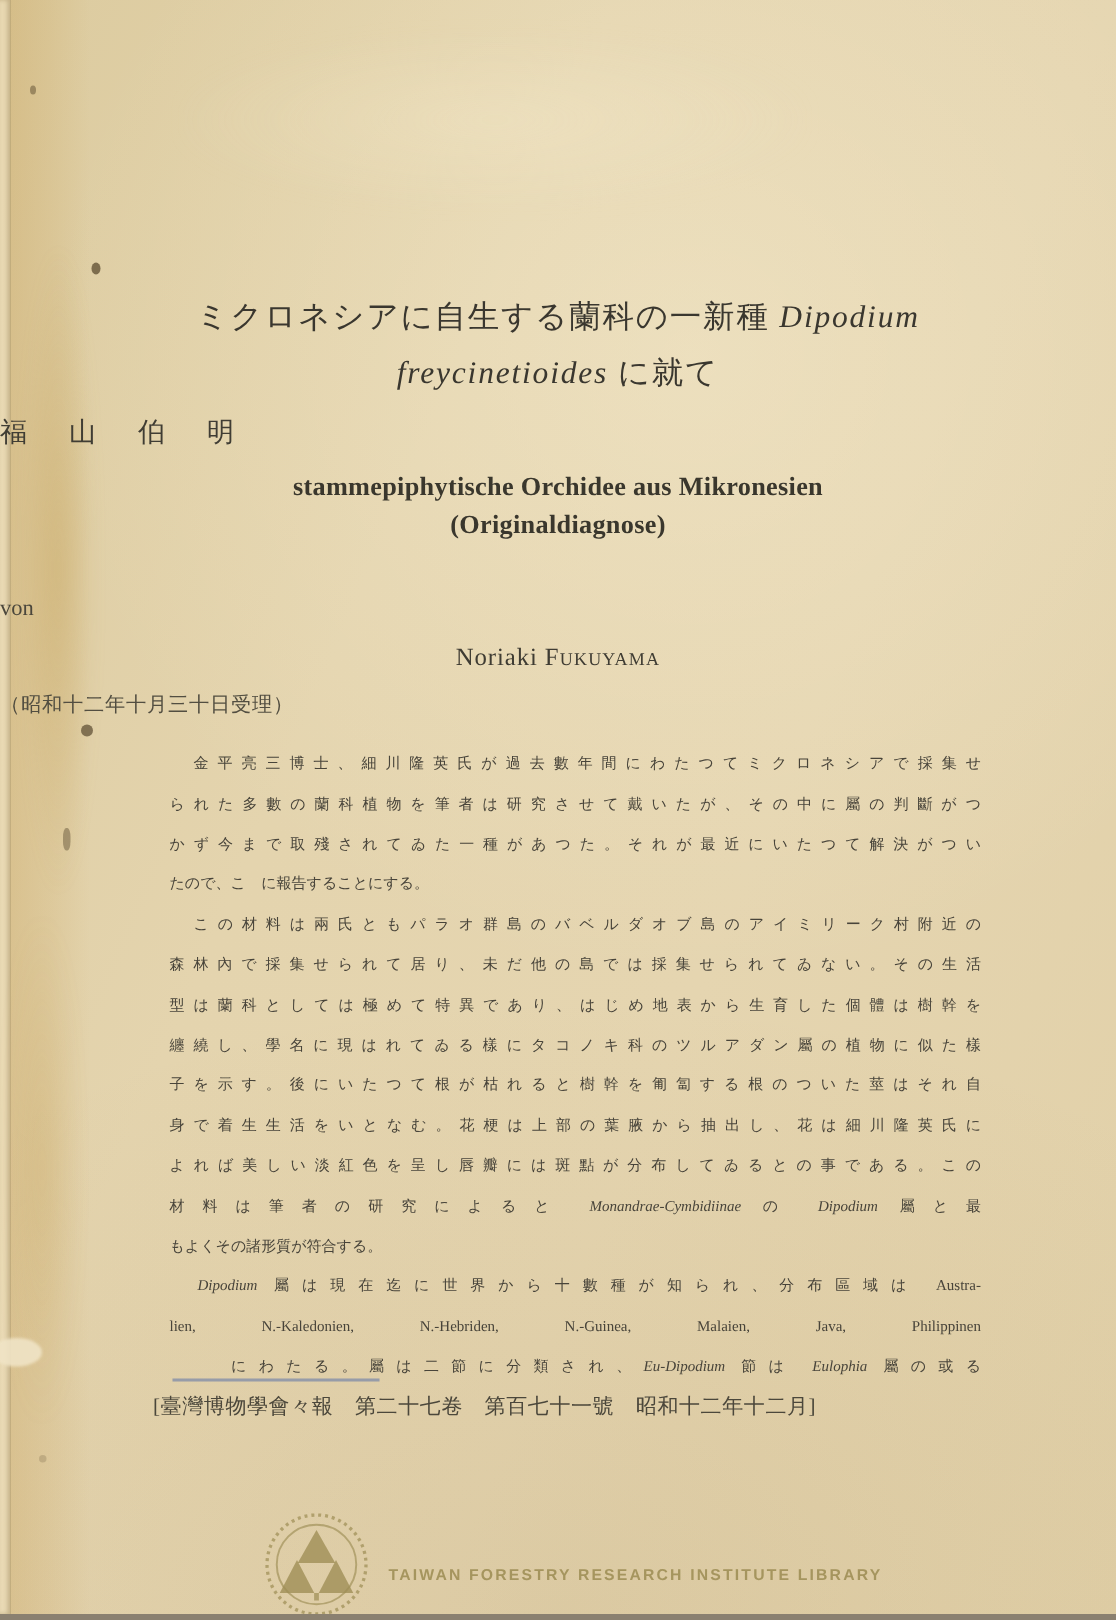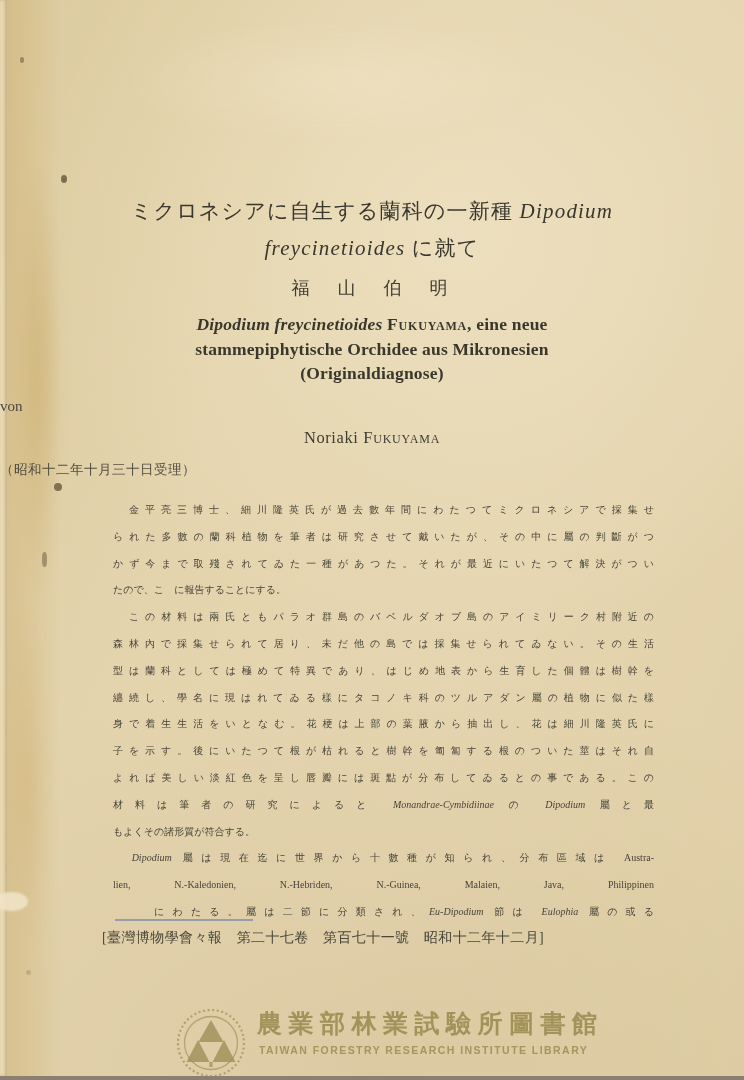--- a/index.html
+++ b/index.html
@@ -35,21 +35,21 @@
 
   
   .abs { position:absolute; }
   .tline { white-space:normal; }
   .center-lines .tline { text-align:center; }
   i { font-style:italic; }
   .sc { font-variant:small-caps; letter-spacing:0.8px; }
 
   .title-ja { top:193px; left:64px; right:64px; font-size:21px; line-height:37px;
     color:#3a372f; letter-spacing:1.2px; }
-  .author-ja { top:276px; left:0; width:100%; text-align:center; font-size:18px;
+  .author-ja { top:276px; left:0; width:100%; font-size:18px;
     color:#403d34; letter-spacing:5px; }
   .title-de { top:312px; left:64px; right:64px; font-size:17.5px; line-height:24.5px;
     font-weight:bold; color:#3a372d; letter-spacing:0.2px; }
   .byline-von { top:398px; left:0; width:100%; font-size:15px; color:#4b473c; }
   .author-latin { top:428px; left:0; width:100%; text-align:center; font-size:16.5px;
     color:#3f3c33; letter-spacing:0.6px; }
   .received { top:461px; left:0; width:100%; font-size:13.5px;
     color:#524e41; letter-spacing:0.5px; }
 
   .body-text { top:497px; left:113px; width:541px; font-size:10px; line-height:26.8px;
@@ -87,21 +87,20 @@
   <div class="spot spot-e"></div>
 
   <div class="abs title-ja center-lines">
       <div class="tline">ミクロネシアに自生する蘭科の一新種 <i>Dipodium</i></div>
       <div class="tline tline-last"><i>freycinetioides</i> に就て</div>
     </div>
 
   <div class="abs author-ja">福　山　伯　明</div>
 
   <div class="abs title-de center-lines">
-      <div class="tline"><i>Dipodium freycinetioides</i> <span class="sc">Fukuyama</span>, eine neue</div>
       <div class="tline">stammepiphytische Orchidee aus Mikronesien</div>
       <div class="tline tline-last">(Originaldiagnose)</div>
     </div>
 
   <div class="abs byline-von">von</div>
 
   <div class="abs author-latin">Noriaki <span class="sc">Fukuyama</span></div>
 
   <div class="abs received">（昭和十二年十月三十日受理）</div>
 
@@ -110,22 +109,22 @@
         <div class="tline">　金平亮三博士、細川隆英氏が過去數年間にわたつてミクロネシアで採集せ</div>
         <div class="tline">られた多數の蘭科植物を筆者は研究させて戴いたが、その中に屬の判斷がつ</div>
         <div class="tline">かず今まで取殘されてゐた一種があつた。それが最近にいたつて解決がつい</div>
         <div class="tline tline-last">たので、こゝに報告することにする。</div>
       </div>
     <div>
         <div class="tline">　この材料は兩氏ともパラオ群島のバベルダオブ島のアイミリーク村附近の</div>
         <div class="tline">森林內で採集せられて居り、未だ他の島では採集せられてゐない。その生活</div>
         <div class="tline">型は蘭科としては極めて特異であり、はじめ地表から生育した個體は樹幹を</div>
         <div class="tline">纏繞し、學名に現はれてゐる樣にタコノキ科のツルアダン屬の植物に似た樣</div>
+        <div class="tline">子を示す。後にいたつて根が枯れると樹幹を匍匐する根のついた莖はそれ自</div>
         <div class="tline">身で着生生活をいとなむ。花梗は上部の葉腋から抽出し、花は細川隆英氏に</div>
-        <div class="tline">子を示す。後にいたつて根が枯れると樹幹を匍匐する根のついた莖はそれ自</div>
         <div class="tline">よれば美しい淡紅色を呈し唇瓣には斑點が分布してゐるとの事である。この</div>
         <div class="tline">材料は筆者の研究によると <i>Monandrae-Cymbidiinae</i> の <i>Dipodium</i> 屬と最</div>
         <div class="tline tline-last">もよくその諸形質が符合する。</div>
       </div>
     <div class="cont">
         <div class="tline">　<i>Dipodium</i> 屬は現在迄に世界から十數種が知られ、分布區域は Austra-</div>
         <div class="tline">lien, N.-Kaledonien, N.-Hebriden, N.-Guinea, Malaien, Java, Philippinen</div>
         <div class="tline tline-last">にわたる。屬は二節に分類され、<i>Eu-Dipodium</i> 節は <i>Eulophia</i> 屬の或る</div>
       </div>
   </div>
@@ -134,16 +133,15 @@
   <div class="abs footnote">[臺灣博物學會々報　第二十七卷　第百七十一號　昭和十二年十二月]</div>
 
   <svg class="abs stamp-logo" viewBox="0 0 70 70" xmlns="http://www.w3.org/2000/svg">
     <circle cx="35" cy="35" r="33" fill="none" stroke="#9d8d54" stroke-width="2.2" stroke-dasharray="2 2.6" opacity="0.70"></circle>
     <circle cx="35" cy="35" r="26.5" fill="none" stroke="#9d8d54" stroke-width="1.3" opacity="0.65"></circle>
     <polygon points="35,12 47.5,34 22.5,34" fill="#9d8d54" opacity="0.78"></polygon>
     <polygon points="22,32 33.5,54 10.5,54" fill="#9d8d54" opacity="0.78"></polygon>
     <polygon points="48,32 59.5,54 36.5,54" fill="#9d8d54" opacity="0.78"></polygon>
     <rect x="33.4" y="54" width="3.2" height="5" fill="#9d8d54" opacity="0.7"></rect>
   </svg>
-  <div class="abs stamp-zh">農業部林業試驗所圖書館</div>
   <div class="abs stamp-en">TAIWAN FORESTRY RESEARCH INSTITUTE LIBRARY</div>
 
 </div>
 
 </body></html>

